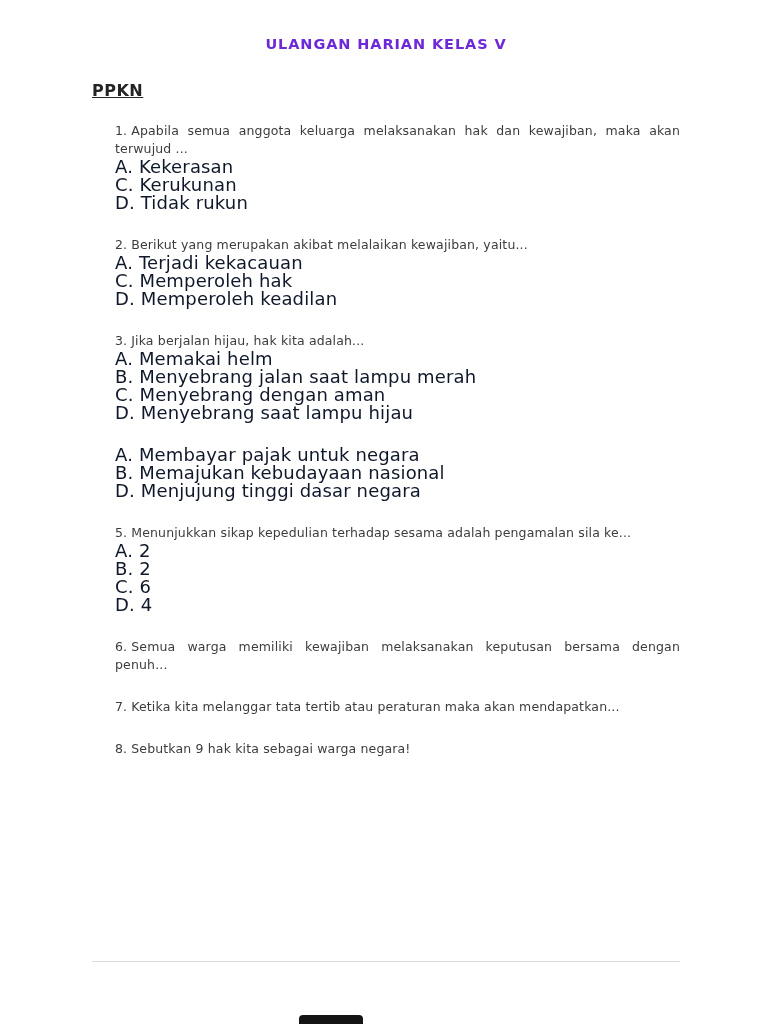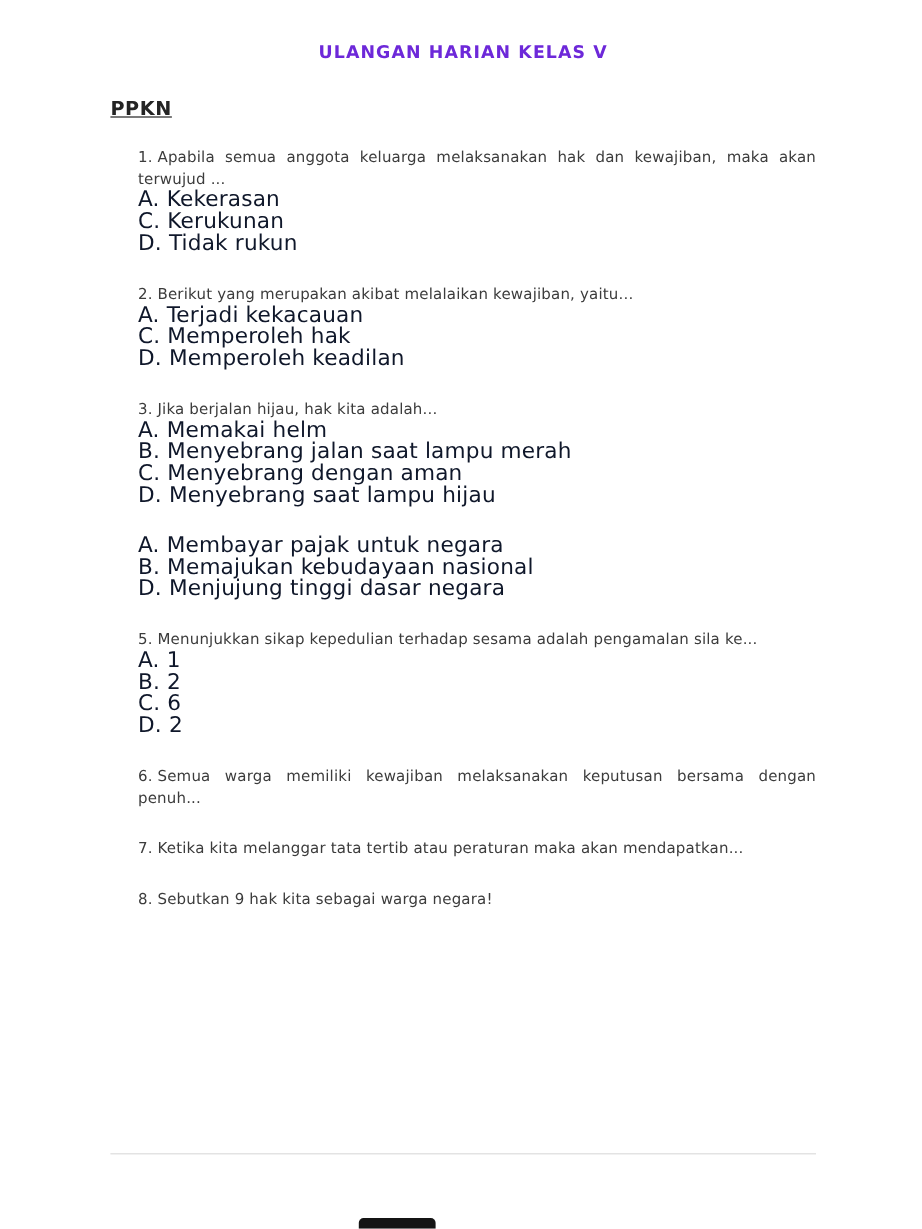--- a/index.html
+++ b/index.html
@@ -135,24 +135,24 @@
           <div class="option-line">B. Memajukan kebudayaan nasional</div>
           <div class="option-line">D. Menjujung tinggi dasar negara</div>
         </div>
   </div>
 
   <div class="question">
     <div class="q-text">
       <span class="q-number">5.</span><span>Menunjukkan sikap kepedulian terhadap sesama adalah pengamalan sila ke...</span>
     </div>
     <div>
-          <div class="option-line">A. 1</div>
+          <div class="option-line">A. 2</div>
           <div class="option-line">B. 2</div>
           <div class="option-line">C. 6</div>
-          <div class="option-line">D. 2</div>
+          <div class="option-line">D. 4</div>
         </div>
   </div>
 
   <div class="question">
     <div class="q-text">
       <span class="q-number">6.</span><span>Semua warga memiliki kewajiban melaksanakan keputusan bersama dengan penuh...</span>
     </div>
     <div></div>
   </div>
 

